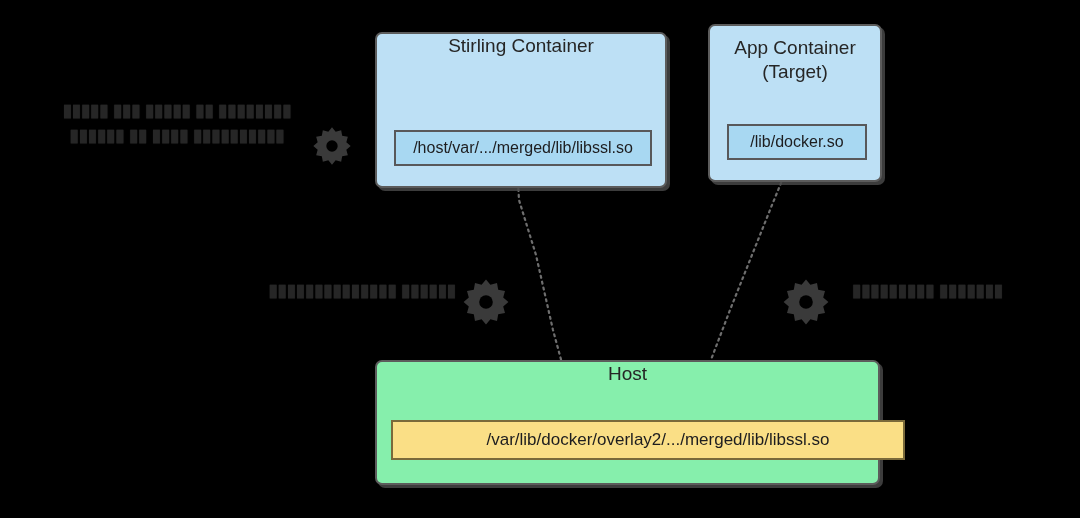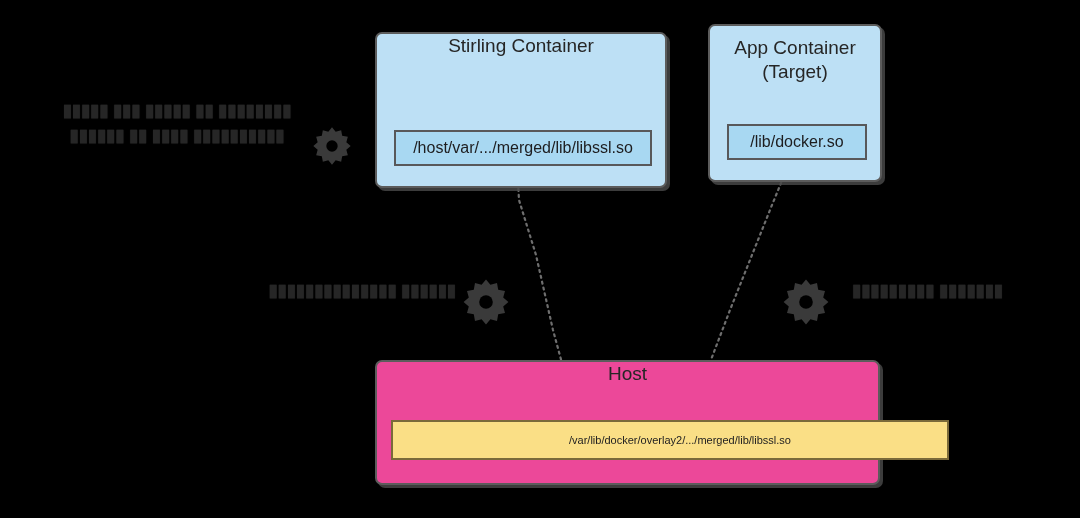--- a/index.html
+++ b/index.html
@@ -64,38 +64,38 @@
     display: flex;
     align-items: center;
     justify-content: center;
   }
   .pill-blue {
     background: #a8d8f2;
   }
 
   
   .box-yellow {
-    background: #ec4899;
+    background: #86efac;
     border-color: #5c5c5c;
   }
   .pill-yellow {
     background: #fadf86;
     border-color: #7a6a3a;
   }
 
   
   #box-stirling { left: 375px; top: 32px; width: 292px; height: 156px; }
   #pill-stirling { left: 17px; top: 96px; width: 258px; height: 36px; }
 
   #box-app { left: 708px; top: 24px; width: 174px; height: 158px; }
   #box-app .node-title { padding-top: 10px; }
   #pill-app { left: 17px; top: 98px; width: 140px; height: 36px; }
 
   #box-host { left: 375px; top: 360px; width: 505px; height: 125px; }
-  #pill-host { left: 14px; top: 58px; width: 558px; height: 40px; font-size: 11px; padding-left: 20px; }
+  #pill-host { left: 14px; top: 58px; width: 514px; height: 40px; font-size: 17px; padding-left: 20px; }
 
   
   .gear-icon {
     position: absolute;
     z-index: 3;
     color: #3a3a3a;
   }
   #gear-left   { left: 312px; top: 126px; width: 40px; height: 40px; }
   #gear-mid    { left: 462px; top: 278px; width: 48px; height: 48px; }
   #gear-right  { left: 782px; top: 278px; width: 48px; height: 48px; }

